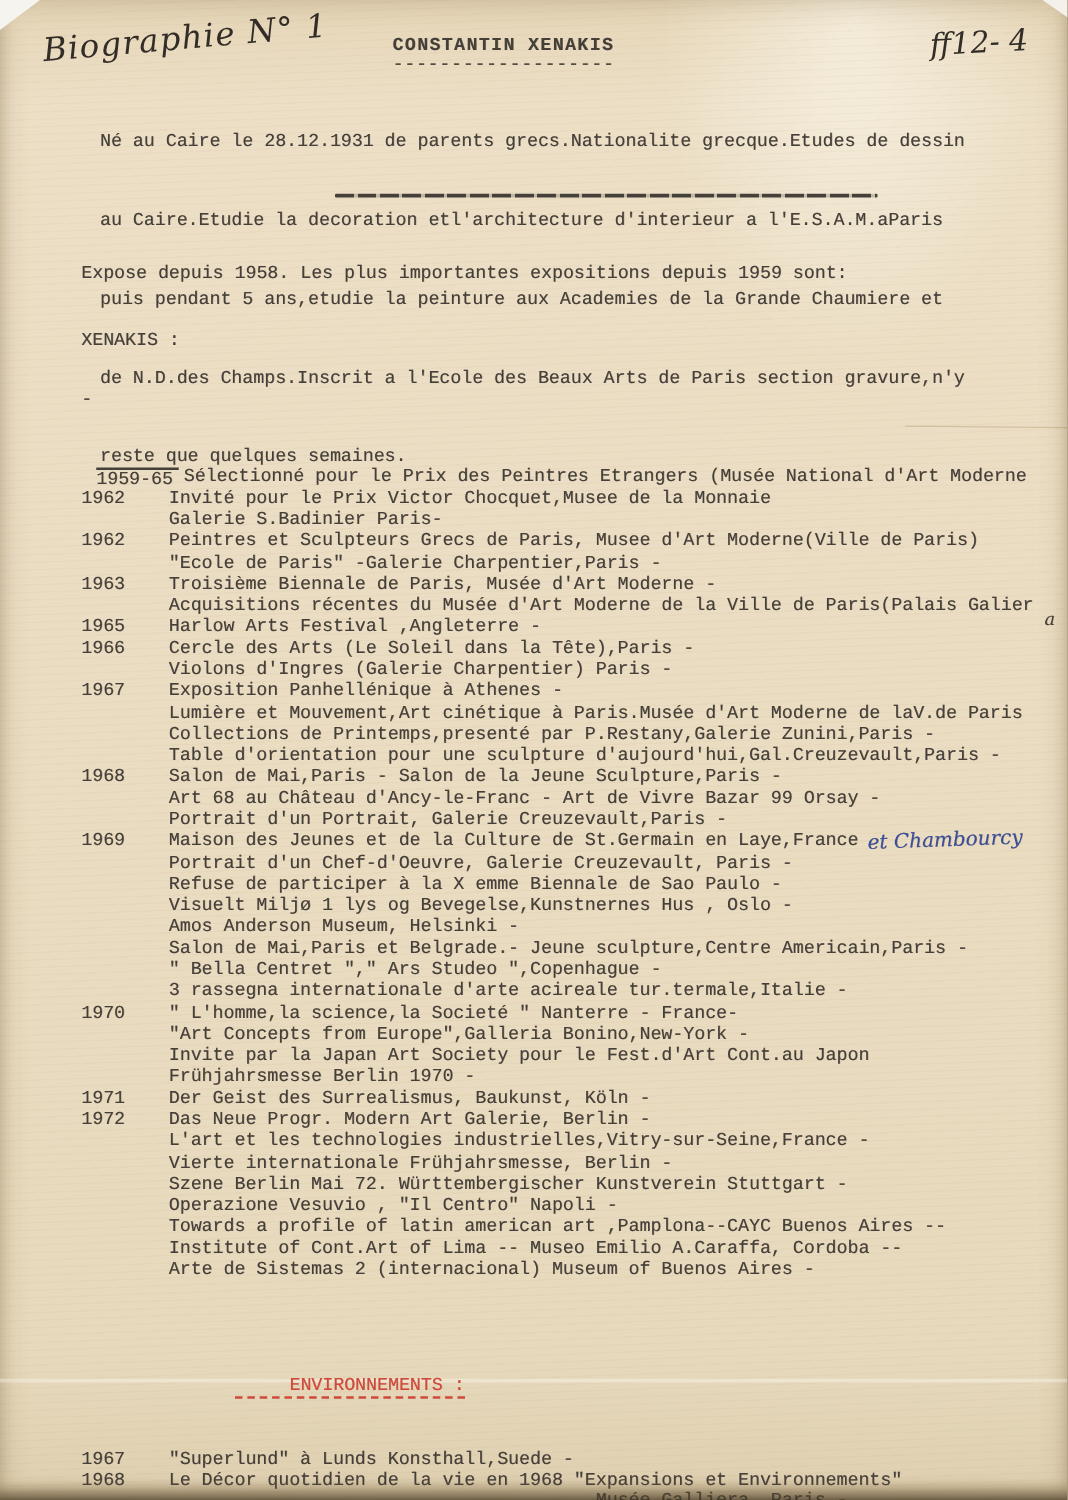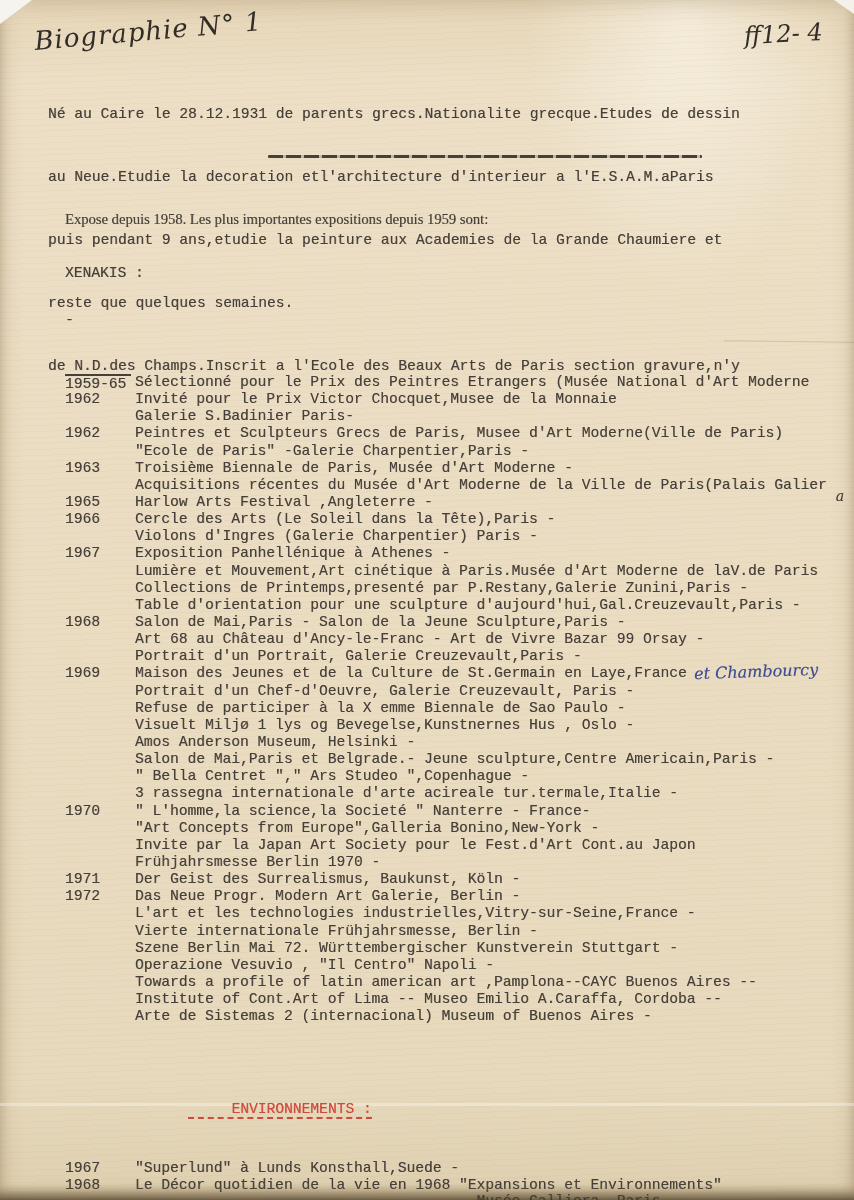--- a/index.html
+++ b/index.html
@@ -13,32 +13,32 @@
     font-family:"Liberation Mono","DejaVu Sans Mono",monospace;
     color:#453f39;
   }
   .typed{white-space:pre;font-size:14.6px;text-shadow:0.4px 0 0 rgba(70,60,50,0.45);}
   .hwrit{font-family:"DejaVu Serif","Liberation Serif",serif;font-style:italic;color:#332d28;}
   .hw-topleft{position:absolute;left:34px;top:16px;font-size:26px;transform:rotate(-5deg);letter-spacing:1px;}
   .hw-topright{position:absolute;left:744px;top:20px;font-size:24px;transform:rotate(-3deg);}
   .title-block{position:absolute;left:314px;top:30px;text-align:left;}
   .title{font-weight:bold;letter-spacing:1.1px;line-height:15px;}
   .title-dashes{letter-spacing:0.6px;line-height:12px;margin-top:1px;}
-  .intro{position:absolute;left:48px;top:62px;line-height:21px;}
+  .intro{position:absolute;left:80px;top:62px;line-height:21px;}
   .sep{position:absolute;left:268px;top:155px;width:434px;height:3px;border-radius:1px;
     background:repeating-linear-gradient(90deg,#45403a 0 15px, rgba(69,64,58,0.25) 15px 18px);}
   .main{position:absolute;left:65px;top:179px;right:0;}
-  .expose{height:20px;font-family:Liberation Serif, serif;}
+  .expose{height:20px;}
   .g-heading{height:18px;margin-top:2px;}
   .g-dash{height:11px;line-height:10px;}
   .rows .row{display:flex;position:relative;}
   .rows.g .row{height:17.15px;}
   .rows.e .row{height:16.4px;}
   .year{flex:none;width:70px;white-space:pre;}
-  .year.ol{border-top:2px solid #45403a;width:66px;margin-right:4px;}
+  .year.ol{border-top:2px solid #45403a;width:66px;margin-right:4px;margin-left:12px;}
   .txt{white-space:pre;font-family:Liberation Mono, monospace;}
   .hw{position:static;}
   .hw.inline-blue{font-family:"DejaVu Serif","Liberation Serif",serif;font-style:italic;
     color:#3c4f9e;font-size:16px;margin-left:7px;margin-top:-3px;white-space:pre;transform:rotate(-2deg);}
   .hw.below-a{position:absolute;right:10px;top:11px;font-family:"DejaVu Serif","Liberation Serif",serif;
     font-style:italic;color:#453f39;font-size:14px;}
   .env-heading{margin-top:12px;margin-left:70px;height:20px;}
   .env-heading span{color:#ce4a3c;text-shadow:0.4px 0 0 rgba(206,74,60,0.5);
     border-bottom:2px dashed #ce4a3c;padding-bottom:0px;padding-left:44px;}
   .rows.e{margin-top:7px;}
@@ -56,29 +56,33 @@
 
 <div class="paper">
 
   <div class="corner-tl"></div>
   <div class="corner-tr"></div>
   <div class="crease"></div>
   <div class="fold"></div>
 
   <div class="hwrit hw-topleft">Biographie N° 1</div>
 
+  <div class="title-block">
+    <div class="typed title">CONSTANTIN XENAKIS</div>
+    <div class="typed title-dashes">-------------------</div>
+  </div>
 
   <div class="hwrit hw-topright">ff12- 4</div>
 
   <div class="intro typed">
     <div>Né au Caire le 28.12.1931 de parents grecs.Nationalite grecque.Etudes de dessin</div>
-    <div>au Neue.Etudie la decoration etl'architecture d'interieur a l'E.S.A.M.aParis</div>
-    <div>puis pendant 9 ans,etudie la peinture aux Academies de la Grande Chaumiere et</div>
+    <div>au Caire.Etudie la decoration etl'architecture d'interieur a l'E.S.A.M.aParis</div>
+    <div>puis pendant 5 ans,etudie la peinture aux Academies de la Grande Chaumiere et</div>
+    <div>de N.D.des Champs.Inscrit a l'Ecole des Beaux Arts de Paris section gravure,n'y</div>
     <div>reste que quelques semaines.</div>
-    <div>de N.D.des Champs.Inscrit a l'Ecole des Beaux Arts de Paris section gravure,n'y</div>
   </div>
 
   <div class="sep"></div>
 
   <div class="main typed">
     <div class="expose">Expose depuis 1958. Les plus importantes expositions depuis 1959 sont:</div>
     <div class="g-heading">XENAKIS :</div>
     <div class="g-dash">-</div>
 
     <div class="rows g"><div class="row"><span class="year ol">1959-65</span><span class="txt">Sélectionné pour le Prix des Peintres Etrangers (Musée National d'Art Moderne</span></div><div class="row"><span class="year">1962</span><span class="txt">Invité pour le Prix Victor Chocquet,Musee de la Monnaie</span></div><div class="row"><span class="year"></span><span class="txt">Galerie S.Badinier Paris-</span></div><div class="row"><span class="year">1962</span><span class="txt">Peintres et Sculpteurs Grecs de Paris, Musee d'Art Moderne(Ville de Paris)</span></div><div class="row"><span class="year"></span><span class="txt">"Ecole de Paris" -Galerie Charpentier,Paris -</span></div><div class="row"><span class="year">1963</span><span class="txt">Troisième Biennale de Paris, Musée d'Art Moderne -</span></div><div class="row"><span class="year"></span><span class="txt">Acquisitions récentes du Musée d'Art Moderne de la Ville de Paris(Palais Galier</span><span class="hw below-a">a</span></div><div class="row"><span class="year">1965</span><span class="txt">Harlow Arts Festival ,Angleterre -</span></div><div class="row"><span class="year">1966</span><span class="txt">Cercle des Arts (Le Soleil dans la Tête),Paris -</span></div><div class="row"><span class="year"></span><span class="txt">Violons d'Ingres (Galerie Charpentier) Paris -</span></div><div class="row"><span class="year">1967</span><span class="txt">Exposition Panhellénique à Athenes -</span></div><div class="row"><span class="year"></span><span class="txt">Lumière et Mouvement,Art cinétique à Paris.Musée d'Art Moderne de laV.de Paris</span></div><div class="row"><span class="year"></span><span class="txt">Collections de Printemps,presenté par P.Restany,Galerie Zunini,Paris -</span></div><div class="row"><span class="year"></span><span class="txt">Table d'orientation pour une sculpture d'aujourd'hui,Gal.Creuzevault,Paris -</span></div><div class="row"><span class="year">1968</span><span class="txt">Salon de Mai,Paris - Salon de la Jeune Sculpture,Paris -</span></div><div class="row"><span class="year"></span><span class="txt">Art 68 au Château d'Ancy-le-Franc - Art de Vivre Bazar 99 Orsay -</span></div><div class="row"><span class="year"></span><span class="txt">Portrait d'un Portrait, Galerie Creuzevault,Paris -</span></div><div class="row"><span class="year">1969</span><span class="txt">Maison des Jeunes et de la Culture de St.Germain en Laye,France</span><span class="hw inline-blue">et Chambourcy</span></div><div class="row"><span class="year"></span><span class="txt">Portrait d'un Chef-d'Oeuvre, Galerie Creuzevault, Paris -</span></div><div class="row"><span class="year"></span><span class="txt">Refuse de participer à la X emme Biennale de Sao Paulo -</span></div><div class="row"><span class="year"></span><span class="txt">Visuelt Miljø 1 lys og Bevegelse,Kunstnernes Hus , Oslo -</span></div><div class="row"><span class="year"></span><span class="txt">Amos Anderson Museum, Helsinki -</span></div><div class="row"><span class="year"></span><span class="txt">Salon de Mai,Paris et Belgrade.- Jeune sculpture,Centre Americain,Paris -</span></div><div class="row"><span class="year"></span><span class="txt">" Bella Centret "," Ars Studeo ",Copenhague -</span></div><div class="row"><span class="year"></span><span class="txt">3 rassegna internationale d'arte acireale tur.termale,Italie -</span></div><div class="row"><span class="year">1970</span><span class="txt">" L'homme,la science,la Societé " Nanterre - France-</span></div><div class="row"><span class="year"></span><span class="txt">"Art Concepts from Europe",Galleria Bonino,New-York -</span></div><div class="row"><span class="year"></span><span class="txt">Invite par la Japan Art Society pour le Fest.d'Art Cont.au Japon</span></div><div class="row"><span class="year"></span><span class="txt">Frühjahrsmesse Berlin 1970 -</span></div><div class="row"><span class="year">1971</span><span class="txt">Der Geist des Surrealismus, Baukunst, Köln -</span></div><div class="row"><span class="year">1972</span><span class="txt">Das Neue Progr. Modern Art Galerie, Berlin -</span></div><div class="row"><span class="year"></span><span class="txt">L'art et les technologies industrielles,Vitry-sur-Seine,France -</span></div><div class="row"><span class="year"></span><span class="txt">Vierte internationale Frühjahrsmesse, Berlin -</span></div><div class="row"><span class="year"></span><span class="txt">Szene Berlin Mai 72. Württembergischer Kunstverein Stuttgart -</span></div><div class="row"><span class="year"></span><span class="txt">Operazione Vesuvio , "Il Centro" Napoli -</span></div><div class="row"><span class="year"></span><span class="txt">Towards a profile of latin american art ,Pamplona--CAYC Buenos Aires --</span></div><div class="row"><span class="year"></span><span class="txt">Institute of Cont.Art of Lima -- Museo Emilio A.Caraffa, Cordoba --</span></div><div class="row"><span class="year"></span><span class="txt">Arte de Sistemas 2 (internacional) Museum of Buenos Aires -</span></div></div>

